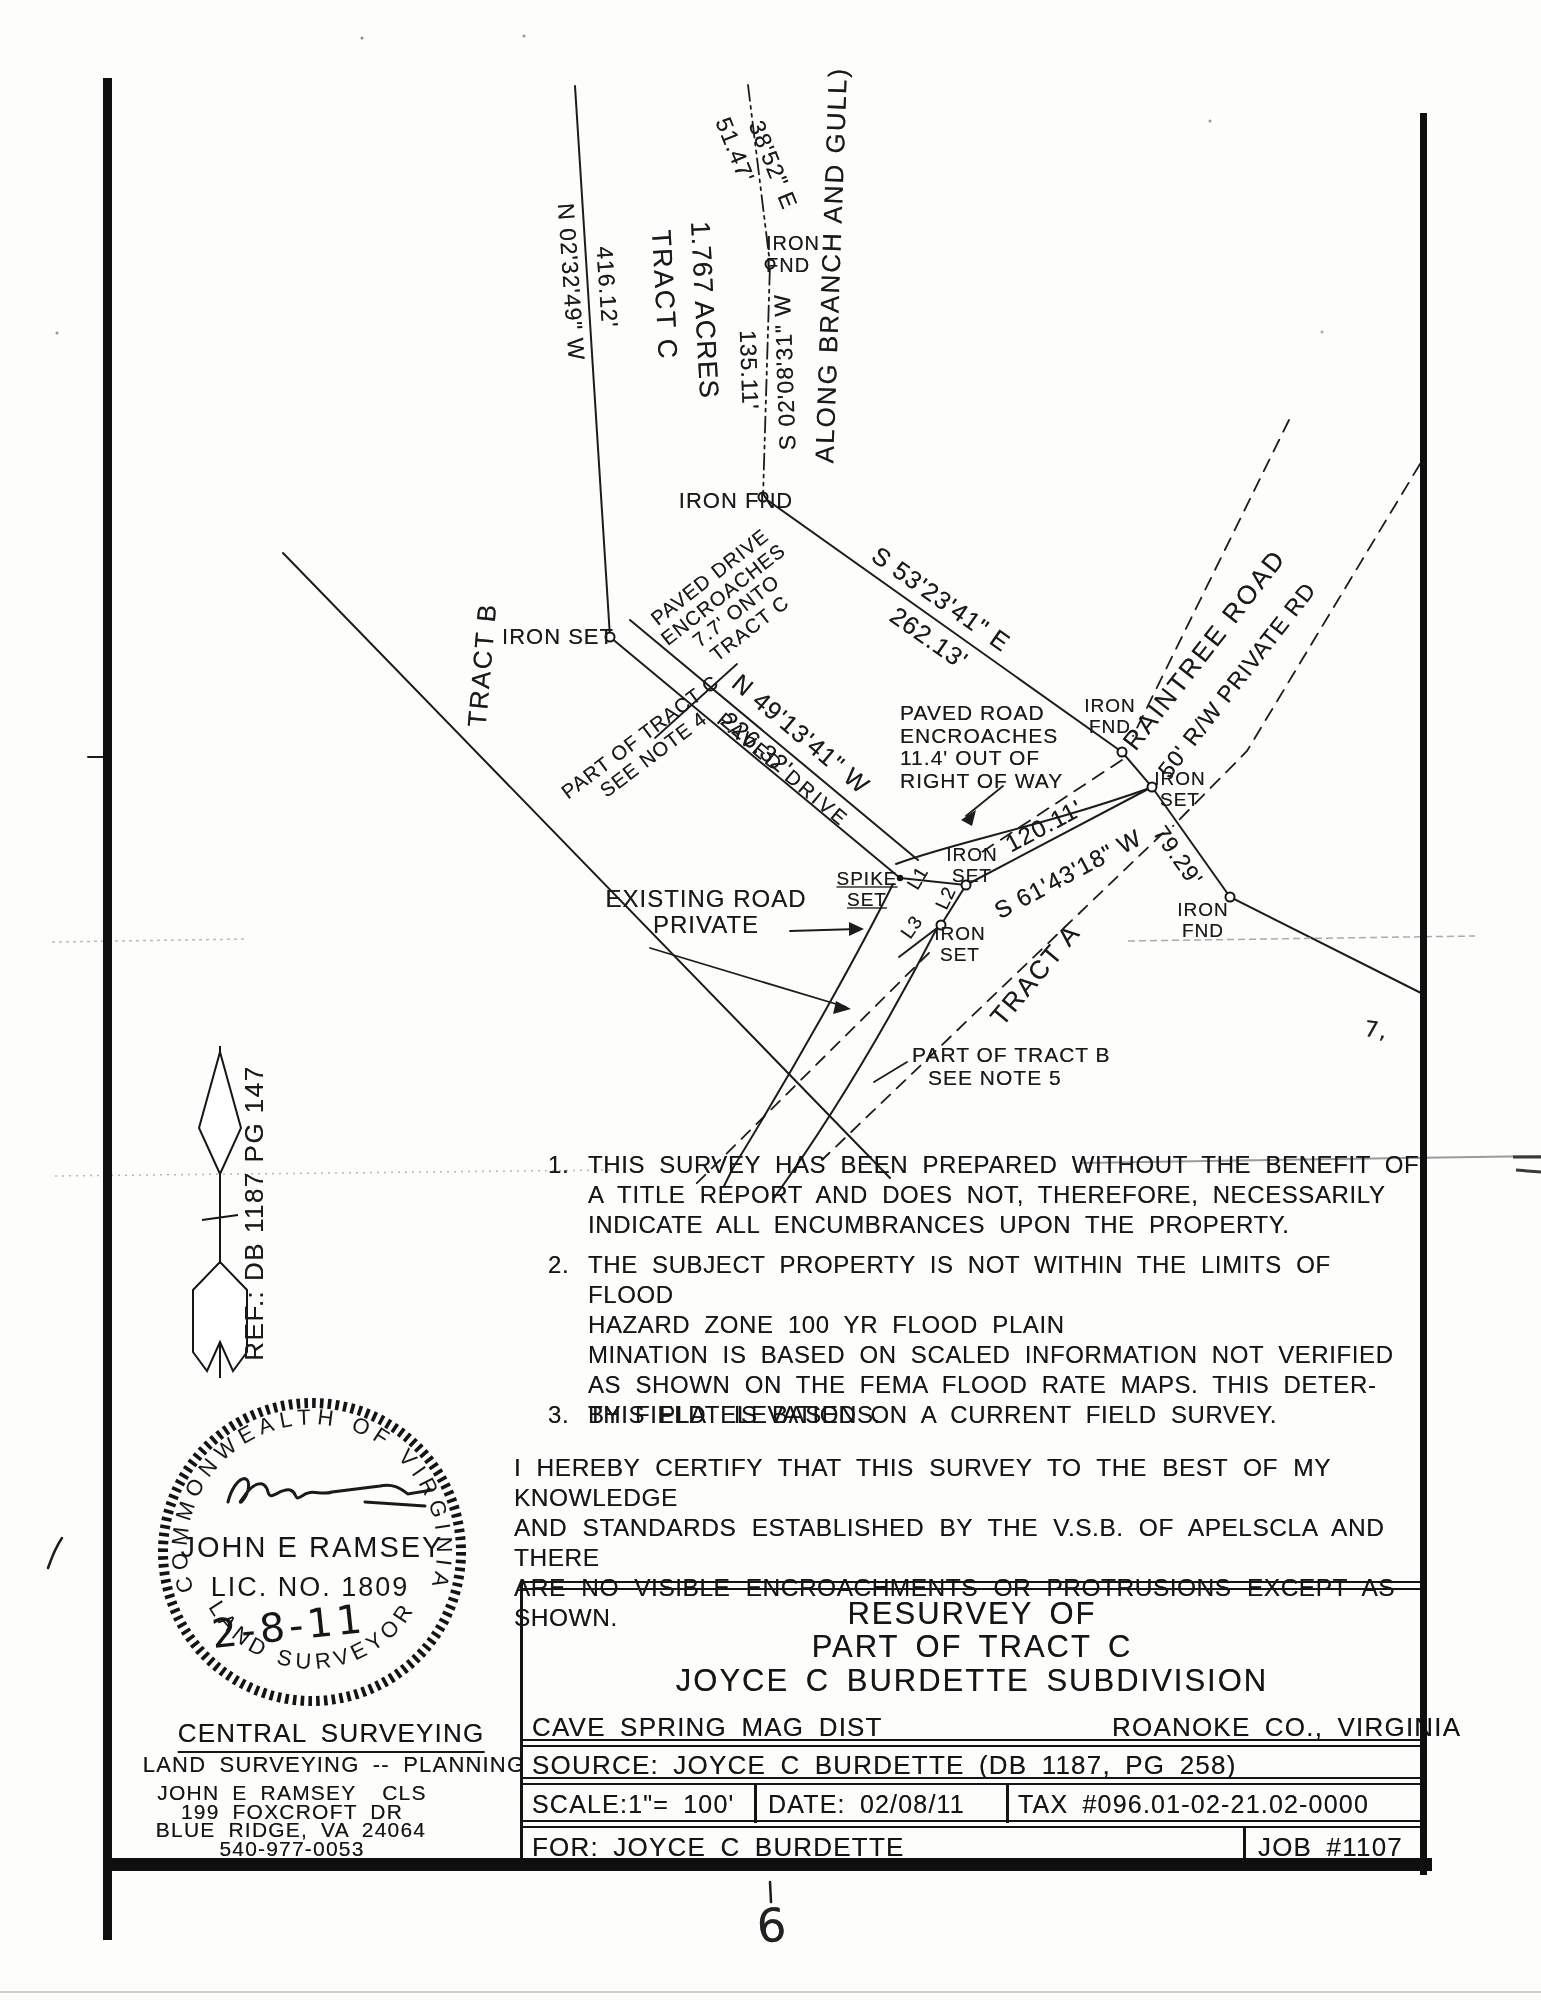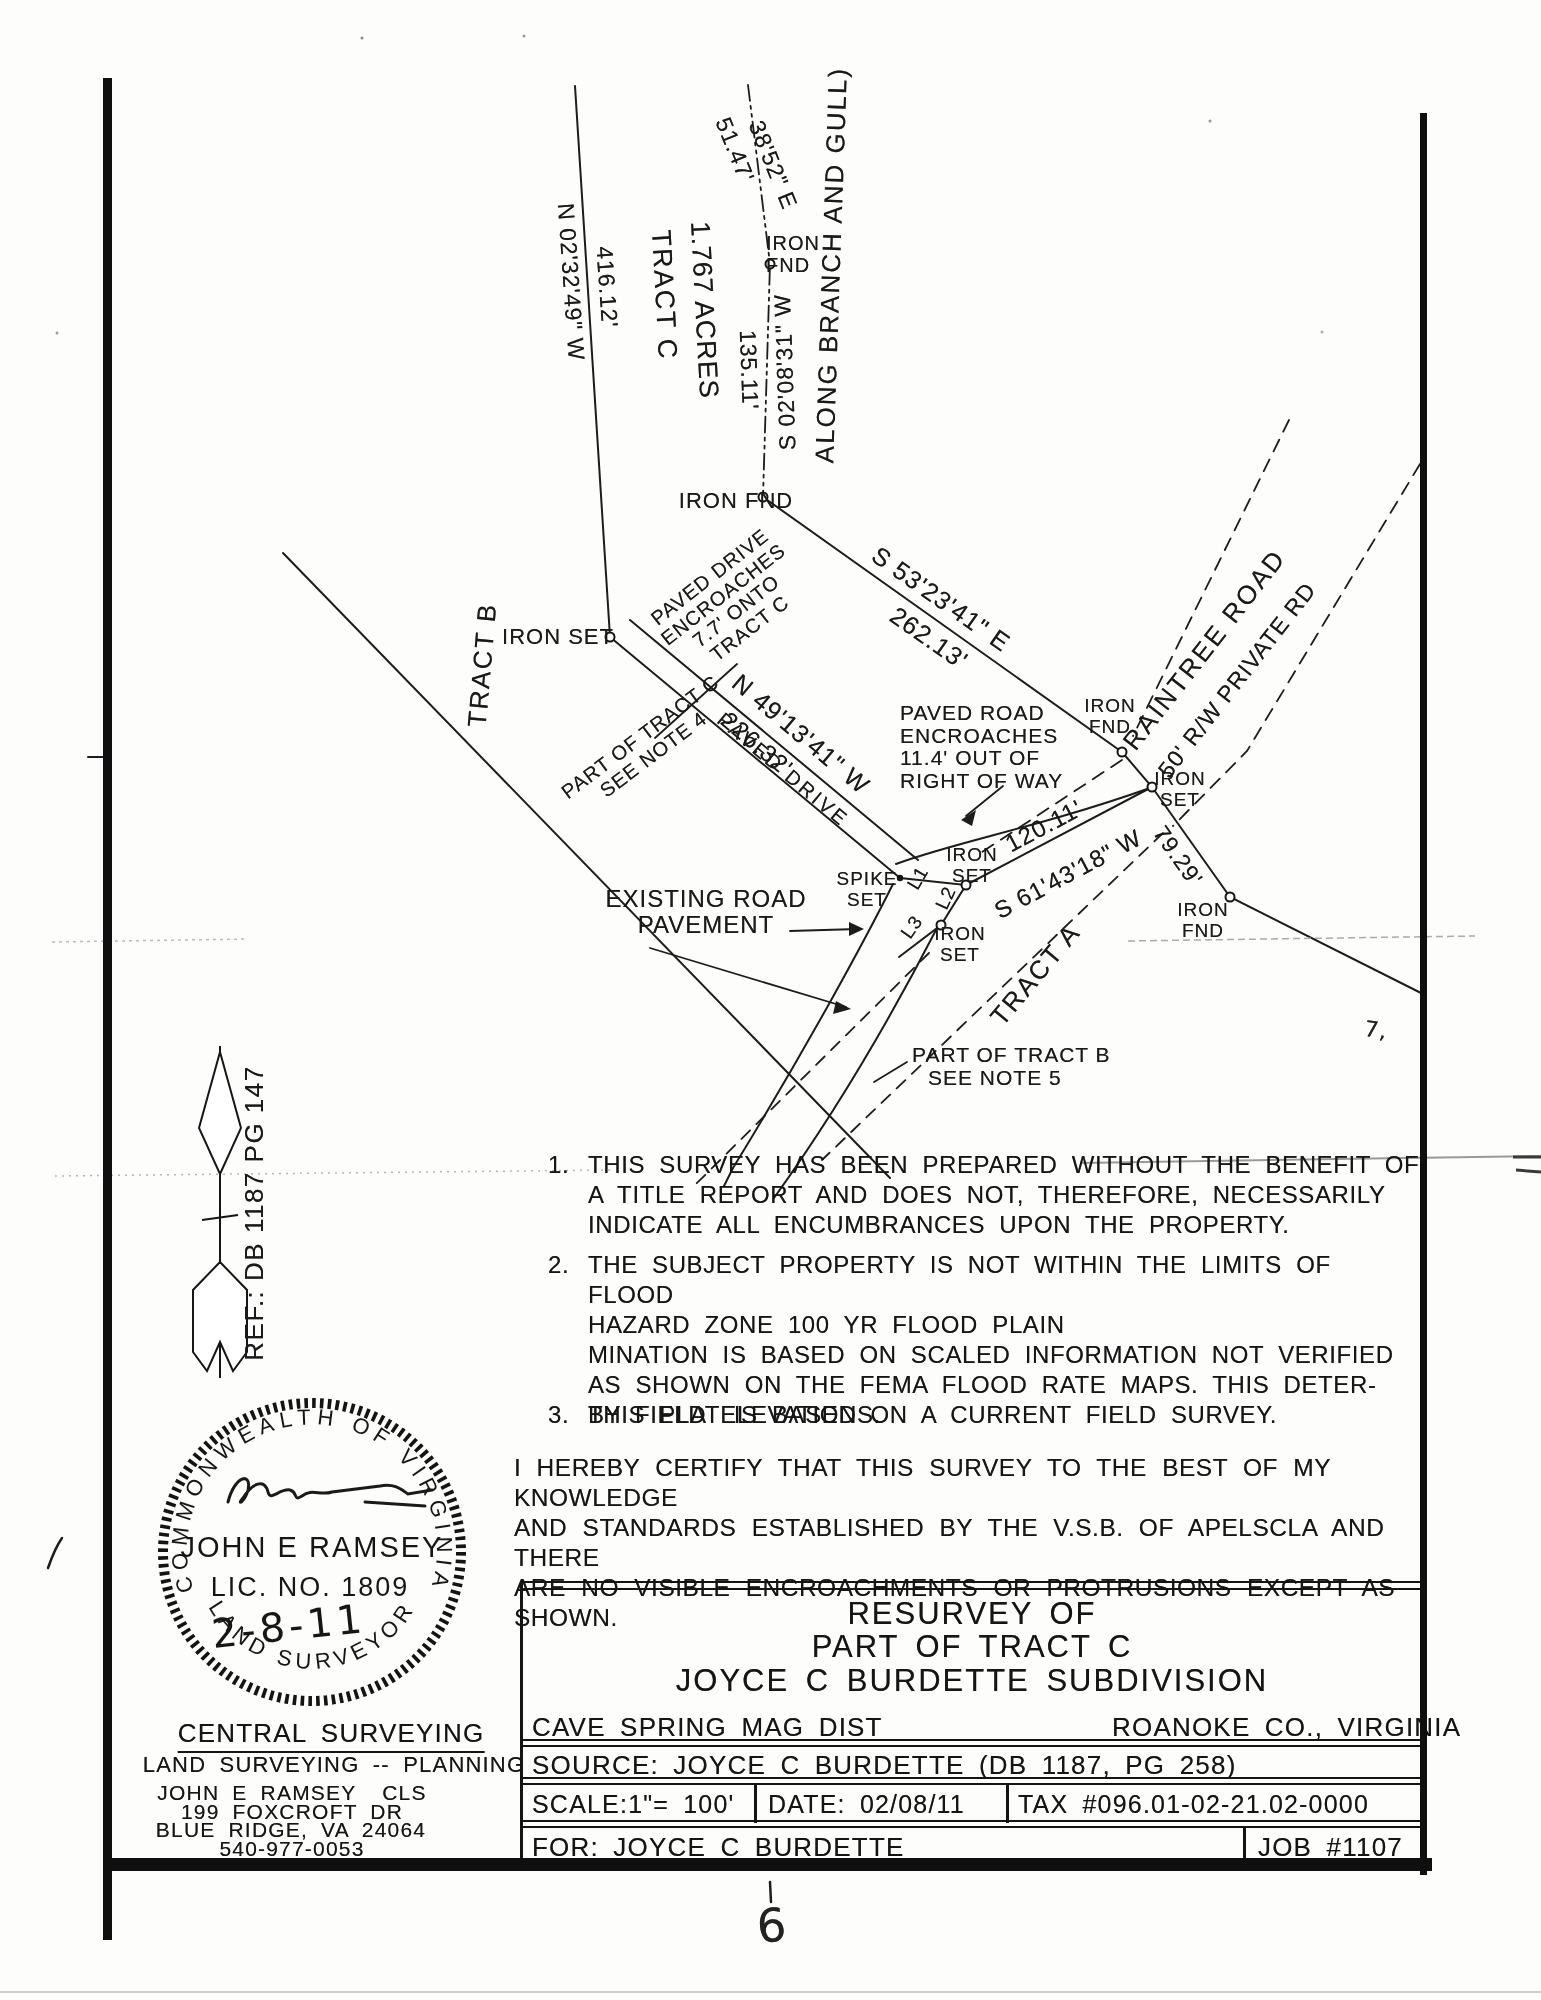--- a/index.html
+++ b/index.html
@@ -148,21 +148,21 @@
     <div>FND</div>
   </div>
   <div class="lbl stack" style="left:1180px;top:790px;font-size:19px;">
     <div>IRON</div>
     <div>SET</div>
   </div>
   <div class="lbl stack" style="left:1203px;top:921px;font-size:19px;">
     <div>IRON</div>
     <div>FND</div>
   </div>
-  <div class="lbl stack" style="left:867px;top:890px;font-size:19px;">
+  <div class="lbl stack" style="left:867px;top:890px;font-size:19px;text-decoration:underline;">
     <div>SPIKE</div>
     <div>SET</div>
   </div>
   <div class="lbl stack" style="left:972px;top:866px;font-size:19px;">
     <div>IRON</div>
     <div>SET</div>
   </div>
   <div class="lbl stack" style="left:960px;top:945px;font-size:19px;">
     <div>IRON</div>
     <div>SET</div>
@@ -183,21 +183,21 @@
     <div>SEE NOTE 4</div>
   </div>
   <div class="lbl tl stack" style="left:900px;top:702px;font-size:21px;">
     <div>PAVED ROAD</div>
     <div>ENCROACHES</div>
     <div>11.4' OUT OF</div>
     <div>RIGHT OF WAY</div>
   </div>
   <div class="lbl stack" style="left:706px;top:912px;font-size:24px;">
     <div>EXISTING ROAD</div>
-    <div>PAVEMENT</div>
+    <div>PRIVATE</div>
   </div>
   <div class="lbl tl stack" style="left:912px;top:1044px;font-size:21px;">
     <div>PART OF TRACT B</div>
     <div style="padding-left:16px;">SEE NOTE 5</div>
   </div>
 
   <div class="lbl" style="left:255px;top:1213px;--r:-90deg;font-size:26px;letter-spacing:1.5px;">REF.: DB 1187 PG 147</div>
 
   <div class="lbl hand" style="left:1376px;top:1030px;font-size:22px;--r:8deg;">7,</div>
   <div class="lbl hand" style="left:772px;top:1926px;font-size:46px;--r:-5deg;">6</div>

